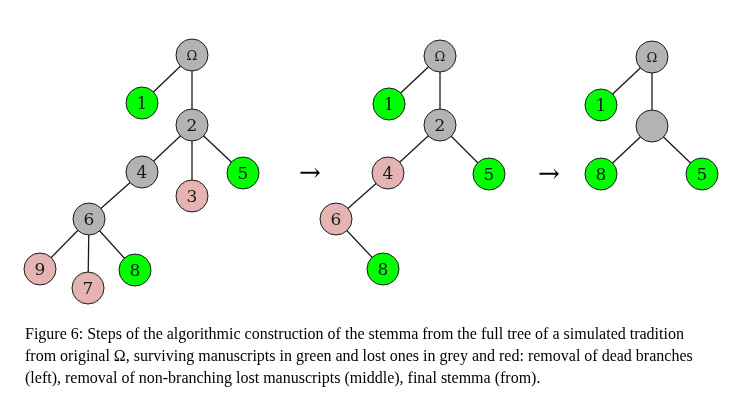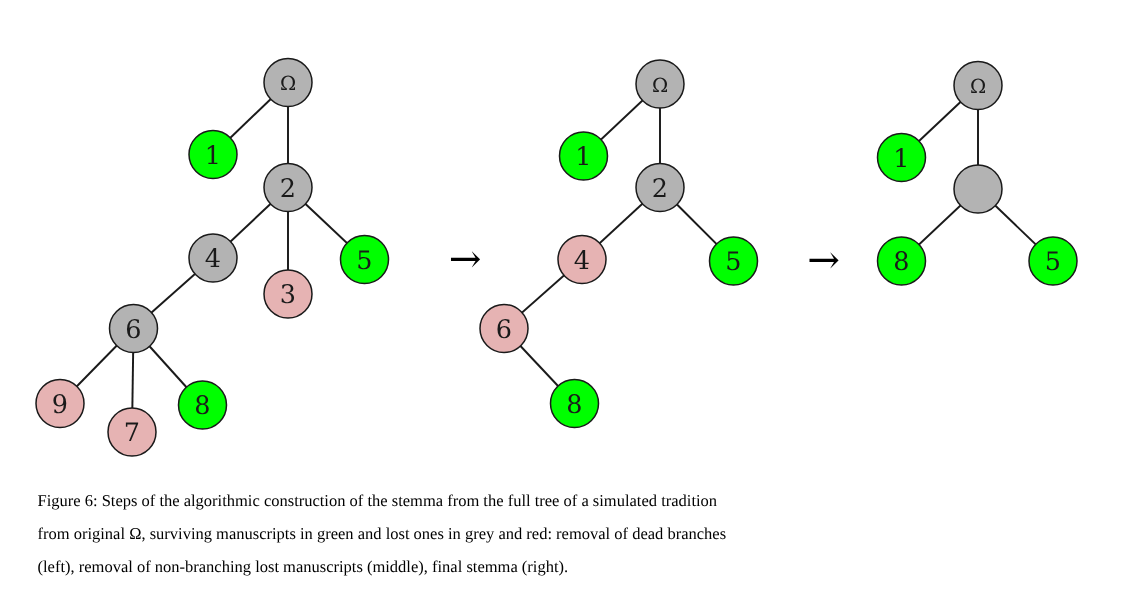--- a/index.html
+++ b/index.html
@@ -1,20 +1,20 @@
 <!DOCTYPE html>
 <html><head>
 <meta charset="utf-8">
 <style>
   html, body { margin: 0; padding: 0; background: #ffffff; }
   body { width: 750px; height: 400px; position: relative; overflow: hidden; }
   #diagram { position: absolute; left: 0; top: 0; }
   .caption {
     position: absolute; left: 25px; top: 323px; width: 700px;
-    font-family: "Liberation Serif", serif; font-size: 11px; line-height: 22px;
+    font-family: "Liberation Serif", serif; font-size: 16px; line-height: 22px;
     color: #000; text-align: justify;
   }
   .caption span.line { display: block; white-space: nowrap; }
   .node-label { font-family: "DejaVu Serif", serif; font-size: 17px; fill: #1a1a1a; }
   .node-label.small { font-size: 13px; }
 </style>
 </head>
 <body>
 
 <svg id="diagram" width="750" height="320" viewBox="0 0 750 320" xmlns="http://www.w3.org/2000/svg">
@@ -130,14 +130,14 @@
         <text x="702" y="180" text-anchor="middle" class="node-label">5</text>
       </g>
     </g>
   <text x="310" y="181" text-anchor="middle" font-family="DejaVu Serif, serif" font-size="26" fill="#000">→</text>
   <text x="549" y="182" text-anchor="middle" font-family="DejaVu Serif, serif" font-size="26" fill="#000">→</text>
 </svg>
 
 <div class="caption">
   <span class="line">Figure 6: Steps of the algorithmic construction of the stemma from the full tree of a simulated tradition</span>
   <span class="line">from original Ω, surviving manuscripts in green and lost ones in grey and red: removal of dead branches</span>
-  <span class="line">(left), removal of non-branching lost manuscripts (middle), final stemma (right).</span>
+  <span class="line">(left), removal of non-branching lost manuscripts (middle), final stemma (from).</span>
 </div>
 
 </body></html>

